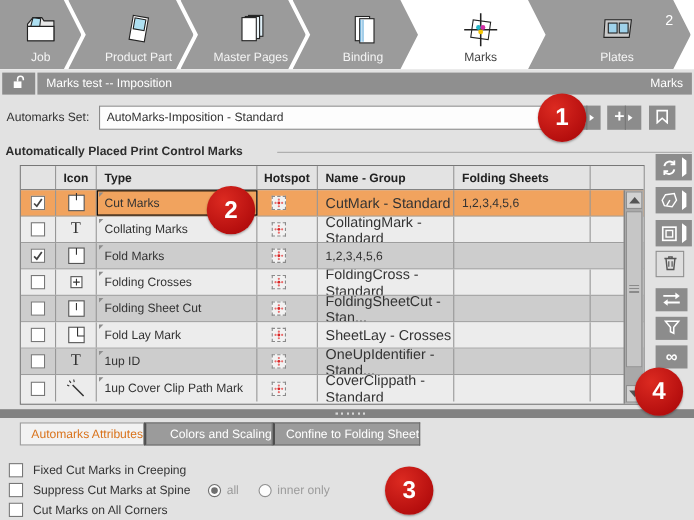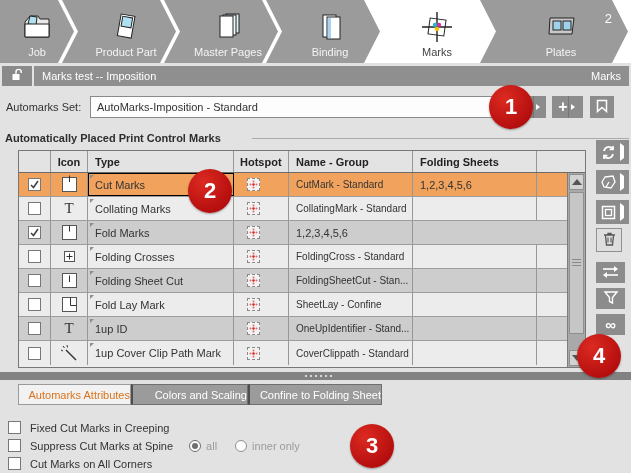--- a/index.html
+++ b/index.html
@@ -48,21 +48,21 @@
   .marks-table { position:absolute; left:18px; top:150px; width:568px; height:218px;
                  border:1px solid #777; background:#ececec; }
   .thead { display:flex; height:22px; background:#e3e3e3; border-bottom:1px solid #6b6b6b;
            font-weight:bold; color:#222;text-align:center; }
   .trow  { display:flex; height:24px; border-bottom:1px solid #9d9d9d; align-items:stretch; }
   .cell  { border-right:1px solid #979797; display:flex; align-items:center; overflow:hidden; }
   .c-check { width:32px; justify-content:center; }
   .c-icon  { width:37px; justify-content:center; }
   .c-type  { width:146px; padding-left:7px; position:relative; }
   .c-hot   { width:55px; padding-left:13px; }
-  .c-name  { width:124px; padding-left:7px; font-size:10px; }
+  .c-name  { width:124px; padding-left:7px; font-size:13px; }
   .c-fold  { width:124px; padding-left:7px; }
   .c-fill  { width:42px; border-right:none; }
   .thead .c-icon { justify-content:center; }
   .trow.light { background:#ececec; } .trow.gray { background:#cdcdcd; }
   .trow.selected { background:#f1a35e; }
   .focus-cell { outline:1px solid #000; outline-offset:-1px; }
   .corner-mark::before { content:""; position:absolute; left:2px; top:2px; width:0; height:0;
         border-top:4px solid #8d8d8d; border-right:4px solid transparent; }
   .cb { width:13px; height:13px; background:#fff; border:1px solid #777;
         display:flex; align-items:center; justify-content:center; }
@@ -412,21 +412,21 @@
         <span class="hotspot">
           <svg width="9" height="9" viewBox="0 0 9 9">
             <circle cx="4.5" cy="4.5" r="1.3" fill="#d92525"></circle>
             <circle cx="1.5" cy="4.5" r="1" fill="#e96a6a"></circle>
             <circle cx="7.5" cy="4.5" r="1" fill="#e96a6a"></circle>
             <circle cx="4.5" cy="1.5" r="1" fill="#e96a6a"></circle>
             <circle cx="4.5" cy="7.5" r="1" fill="#e96a6a"></circle>
           </svg>
         </span>
       </div>
-    <div class="cell c-name">SheetLay - Confine</div>
+    <div class="cell c-name">SheetLay - Crosses</div>
     <div class="cell c-fold"></div>
     <div class="cell c-fill"></div>
   </div>
 
   <div class="trow gray">
     <div class="cell c-check">
         <span class="cb"></span>
       </div>
     <div class="cell c-icon">
         <span class="rowicon t-serif">T</span>

